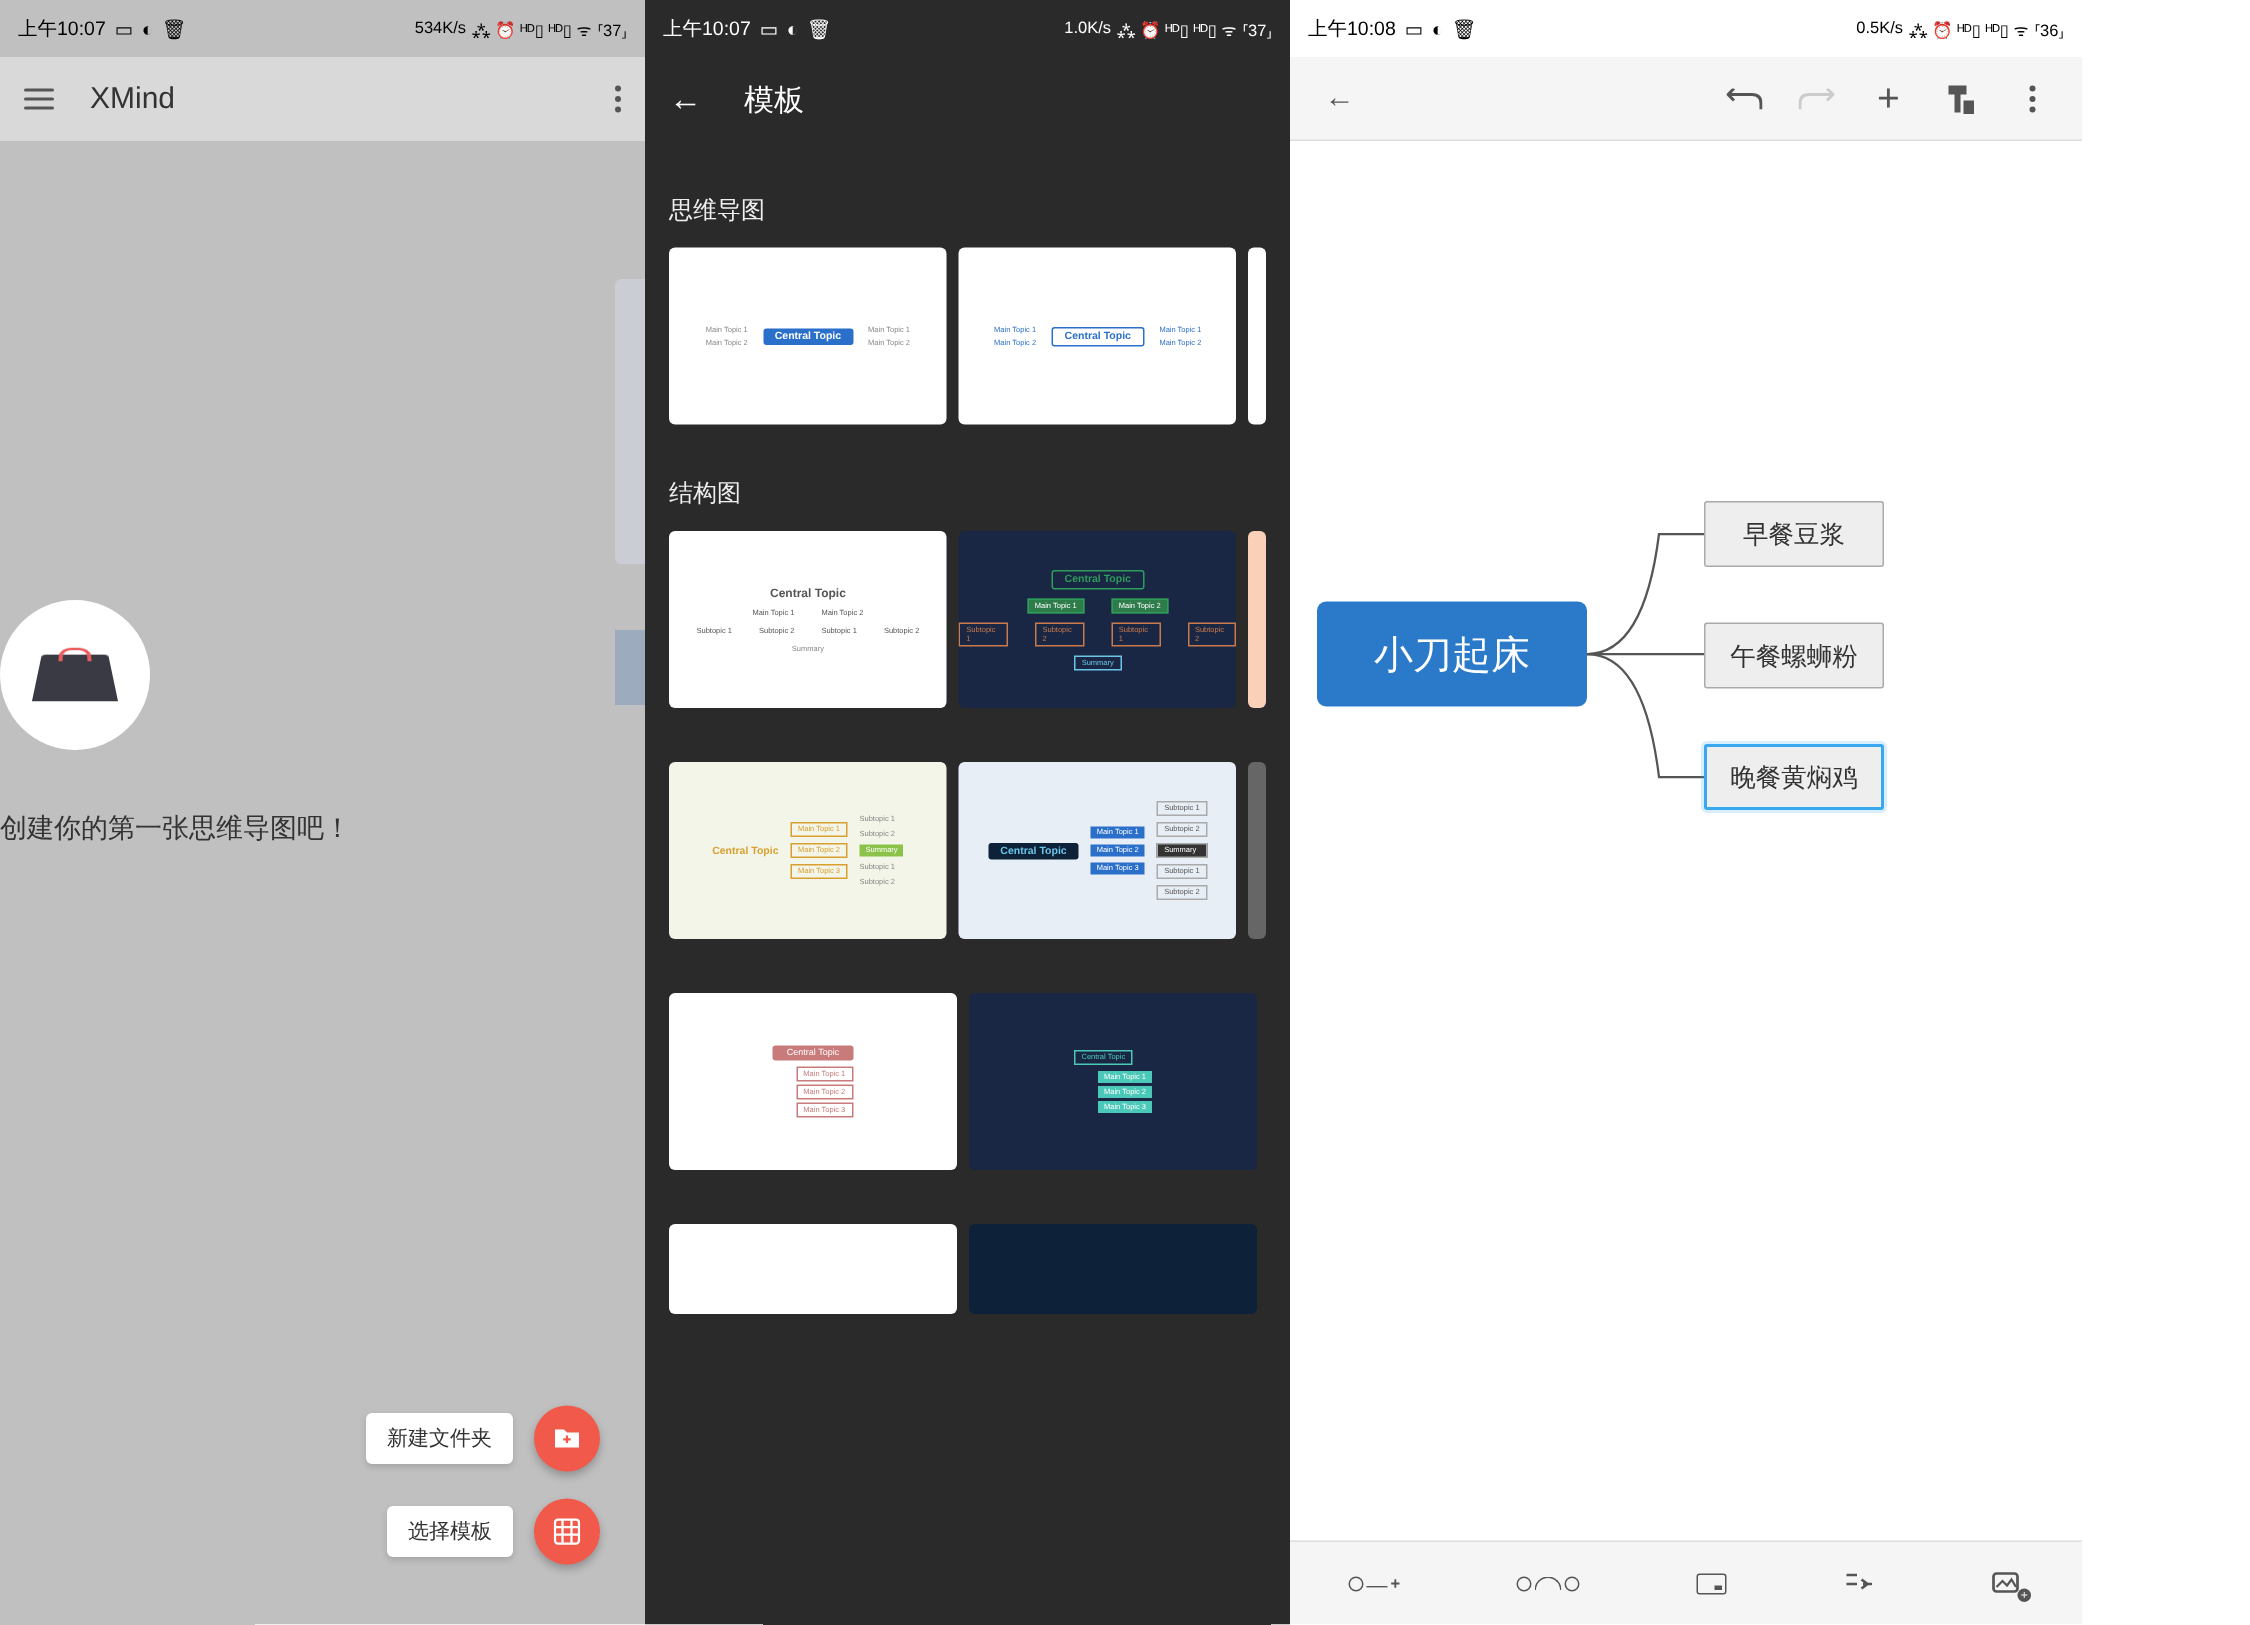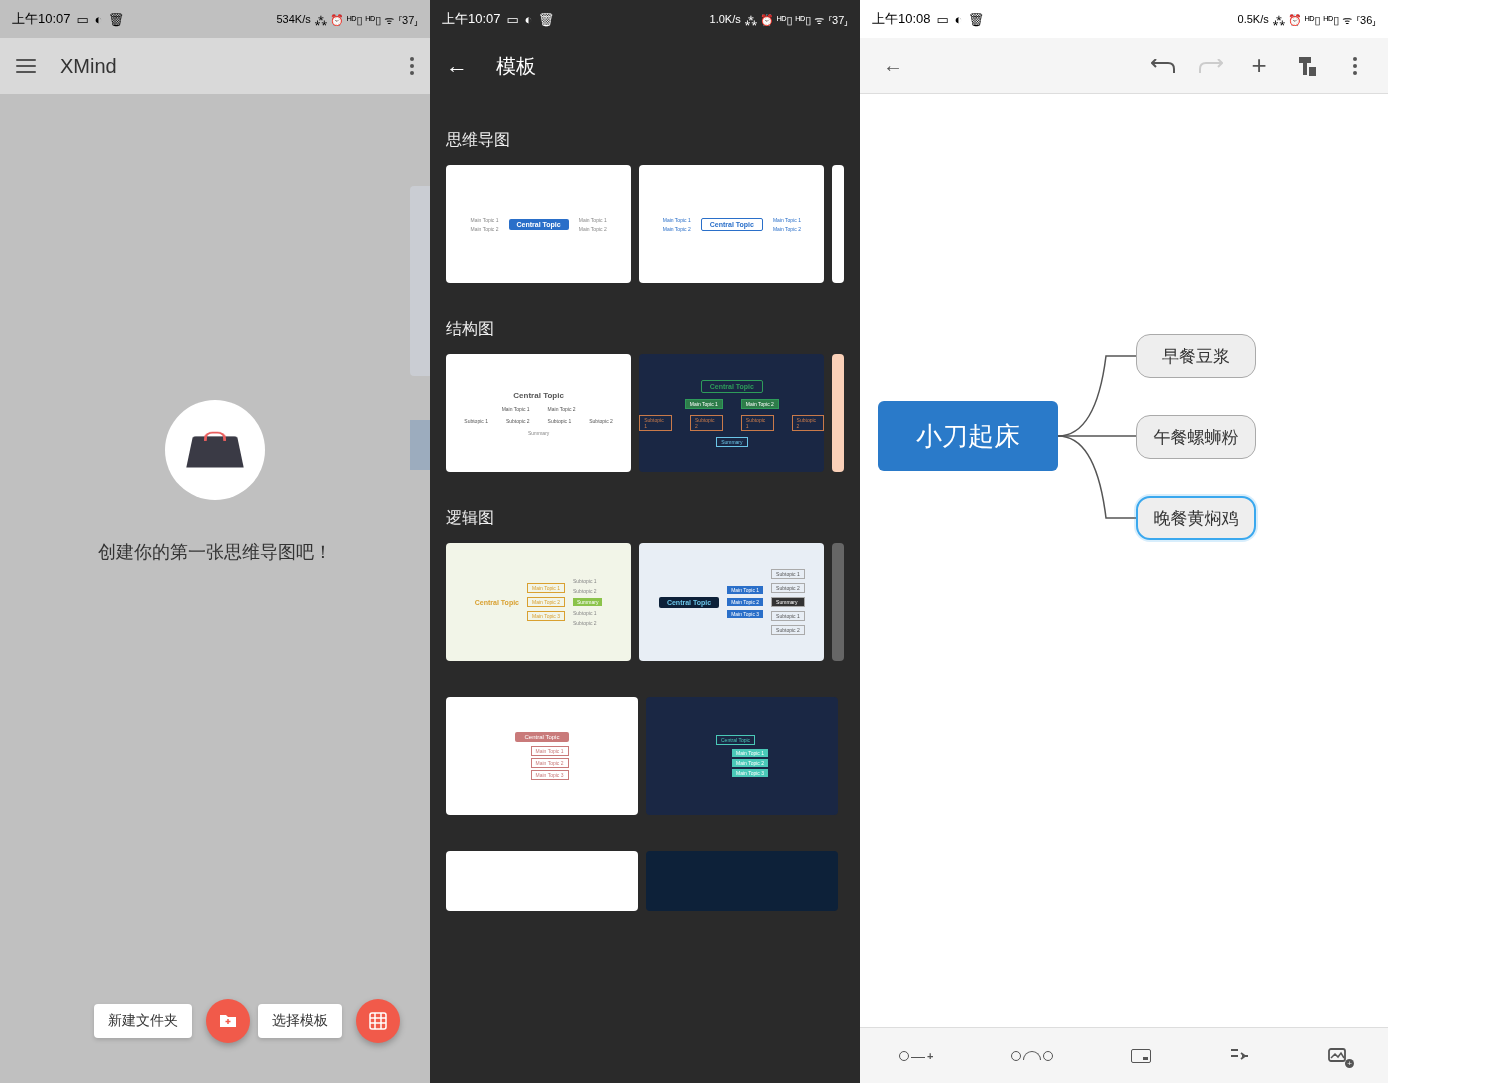--- a/index.html
+++ b/index.html
@@ -19,27 +19,27 @@
 .status-icons { letter-spacing: 1px; }
 
 
 .toolbar1 { height: 56px; background: #d9d9d9; display: flex; align-items: center; padding: 0 16px; gap: 24px; }
 .toolbar1 .title { font-size: 20px; font-weight: 500; color: #333; flex: 1; }
 .hamburger { width: 20px; height: 14px; display: flex; flex-direction: column; justify-content: space-between; }
 .hamburger span { height: 2px; background: #555; border-radius: 1px; }
 .more-vert { display: flex; flex-direction: column; gap: 3px; }
 .more-vert span { width: 4px; height: 4px; border-radius: 50%; background: #555; }
 
-.empty-state { position: absolute; top: 400px; left: 0; right: 0; display: flex; flex-direction: column; align-items: center; gap: 40px; }
+.empty-state { position: absolute; top: 400px; left: 0; right: 0; display: flex; flex-direction: column; align-items: flex-start; gap: 40px; }
 .empty-icon { width: 100px; height: 100px; background: #fff; border-radius: 50%; display: flex; align-items: center; justify-content: center; }
 .book-icon { width: 50px; height: 40px; background: #3a3a45; border-radius: 3px 3px 0 0; transform: perspective(100px) rotateX(40deg); position: relative; }
 .book-icon::before { content: ''; position: absolute; top: -8px; left: 50%; width: 18px; height: 12px; border: 3px solid #e85d5d; border-bottom: none; border-radius: 9px 9px 0 0; transform: translateX(-50%); }
 .empty-text { font-size: 18px; color: #333; }
 
-.fab-menu { position: absolute; bottom: 40px; right: 30px; display: flex; flex-direction: row; gap: 8px; align-items: flex-end; }
+.fab-menu { position: absolute; bottom: 40px; right: 30px; display: flex; flex-direction: column; gap: 18px; align-items: flex-end; }
 .fab-item { display: flex; align-items: center; gap: 14px; }
 .fab-label { background: #fff; padding: 8px 14px; border-radius: 4px; font-size: 14px; color: #333; box-shadow: 0 2px 4px rgba(0,0,0,0.15); }
 .fab-btn { width: 44px; height: 44px; border-radius: 50%; display: flex; align-items: center; justify-content: center; box-shadow: 0 3px 6px rgba(0,0,0,0.25); color: #fff; }
 .fab-btn.red { background: #f15a4a; }
 .fab-btn.white { background: #fff; color: #f15a4a; width: 56px; height: 56px; }
 
 .bg-card { position: absolute; top: 186px; right: 0; width: 20px; height: 190px; background: #d0d6e0; border-radius: 4px 0 0 4px; opacity: 0.6; }
 .bg-tab { position: absolute; top: 420px; right: 0; width: 20px; height: 50px; background: #4a7db8; opacity: 0.3; }
 
 
@@ -71,21 +71,21 @@
 
 
 .toolbar3 { height: 56px; display: flex; align-items: center; padding: 0 14px; gap: 10px; background: #f5f5f5; border-bottom: 1px solid #ddd; }
 .toolbar3 .spacer { flex: 1; }
 .tb-icon { width: 38px; display: flex; justify-content: center; color: #555; font-size: 20px; }
 .tb-icon.disabled { color: #ccc; }
 
 .canvas { position: absolute; top: 94px; left: 0; right: 0; bottom: 56px; background: #fff; }
 .mindmap { position: absolute; top: 240px; left: 18px; }
 .central-node { position: absolute; left: 0; top: 67px; width: 180px; height: 70px; background: #2a7ac9; color: #fff; display: flex; align-items: center; justify-content: center; font-size: 26px; border-radius: 6px; }
-.child-node { position: absolute; left: 258px; width: 120px; height: 44px; background: #eee; border: 1px solid #aaa; border-radius: 14px; display: flex; align-items: center; justify-content: center; font-size: 17px; color: #333; }
+.child-node { position: absolute; left: 258px; width: 120px; height: 44px; background: #eee; border: 1px solid #aaa; border-radius: 2px; display: flex; align-items: center; justify-content: center; font-size: 17px; color: #333; }
 .child-node.c1 { top: 0; }
 .child-node.c2 { top: 81px; }
 .child-node.c3 { top: 162px; border: 2.5px solid #3aa8ee; box-shadow: 0 0 0 2px rgba(58,168,238,0.2); }
 .connector { position: absolute; stroke: #555; stroke-width: 1.5; fill: none; }
 
 .bottom-bar { position: absolute; bottom: 0; left: 0; right: 0; height: 56px; background: #f5f5f5; border-top: 1px solid #ddd; display: flex; justify-content: space-around; align-items: center; }
 .bb-icon { color: #555; display: flex; align-items: center; gap: 2px; font-size: 14px; }
 .bb-circle { width: 10px; height: 10px; border: 1.5px solid #555; border-radius: 50%; }
 .bb-plus { font-size: 11px; font-weight: bold; }
 .bb-arc { width: 18px; height: 9px; border: 1.5px solid #555; border-bottom: none; border-radius: 10px 10px 0 0; }
@@ -237,21 +237,20 @@
                   <span class="mini-topic-box" style="border-color:#c97a4a;color:#c97a4a">Subtopic 2</span>
                 </div>
               <span class="mini-topic-box" style="color:#6bc5e8;border-color:#6bc5e8">Summary</span>
             </div>
           </div>
           <div class="template-card peek tpl-peach"></div>
         </div>
       </div>
 
       <div class="template-section">
-        <div class="section-title">逻辑图</div>
         <div class="template-row">
           <div class="template-card tpl-cream">
             <div class="mini-logic">
               <span style="color:#d9a030;font-weight:bold;font-size:7px">Central Topic</span>
               <div class="mini-logic-right">
                 <span class="mini-topic-box" style="color:#d9a030;border-color:#d9a030">Main Topic 1</span>
                 <span class="mini-topic-box" style="color:#d9a030;border-color:#d9a030">Main Topic 2</span>
                 <span class="mini-topic-box" style="color:#d9a030;border-color:#d9a030">Main Topic 3</span>
               </div>
               <div class="mini-logic-right" style="color:#888">

